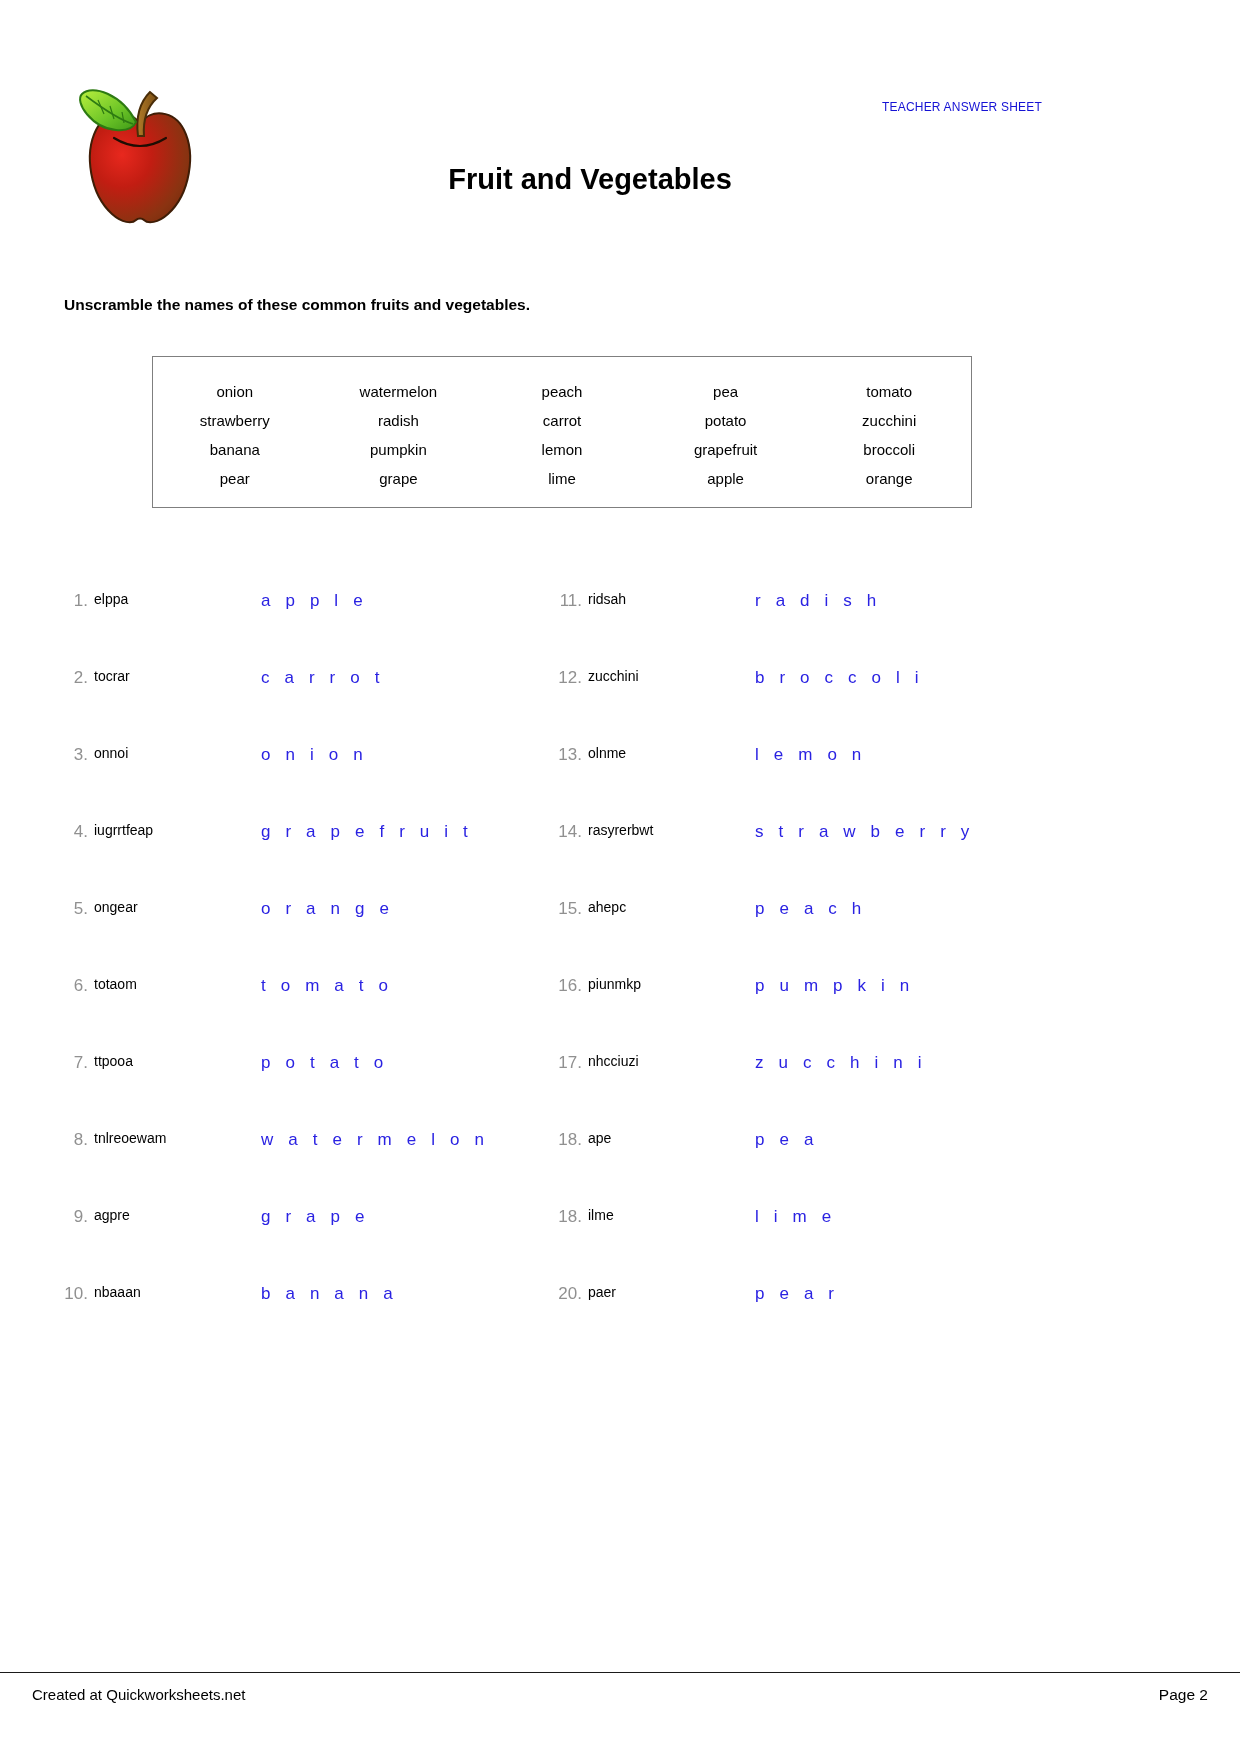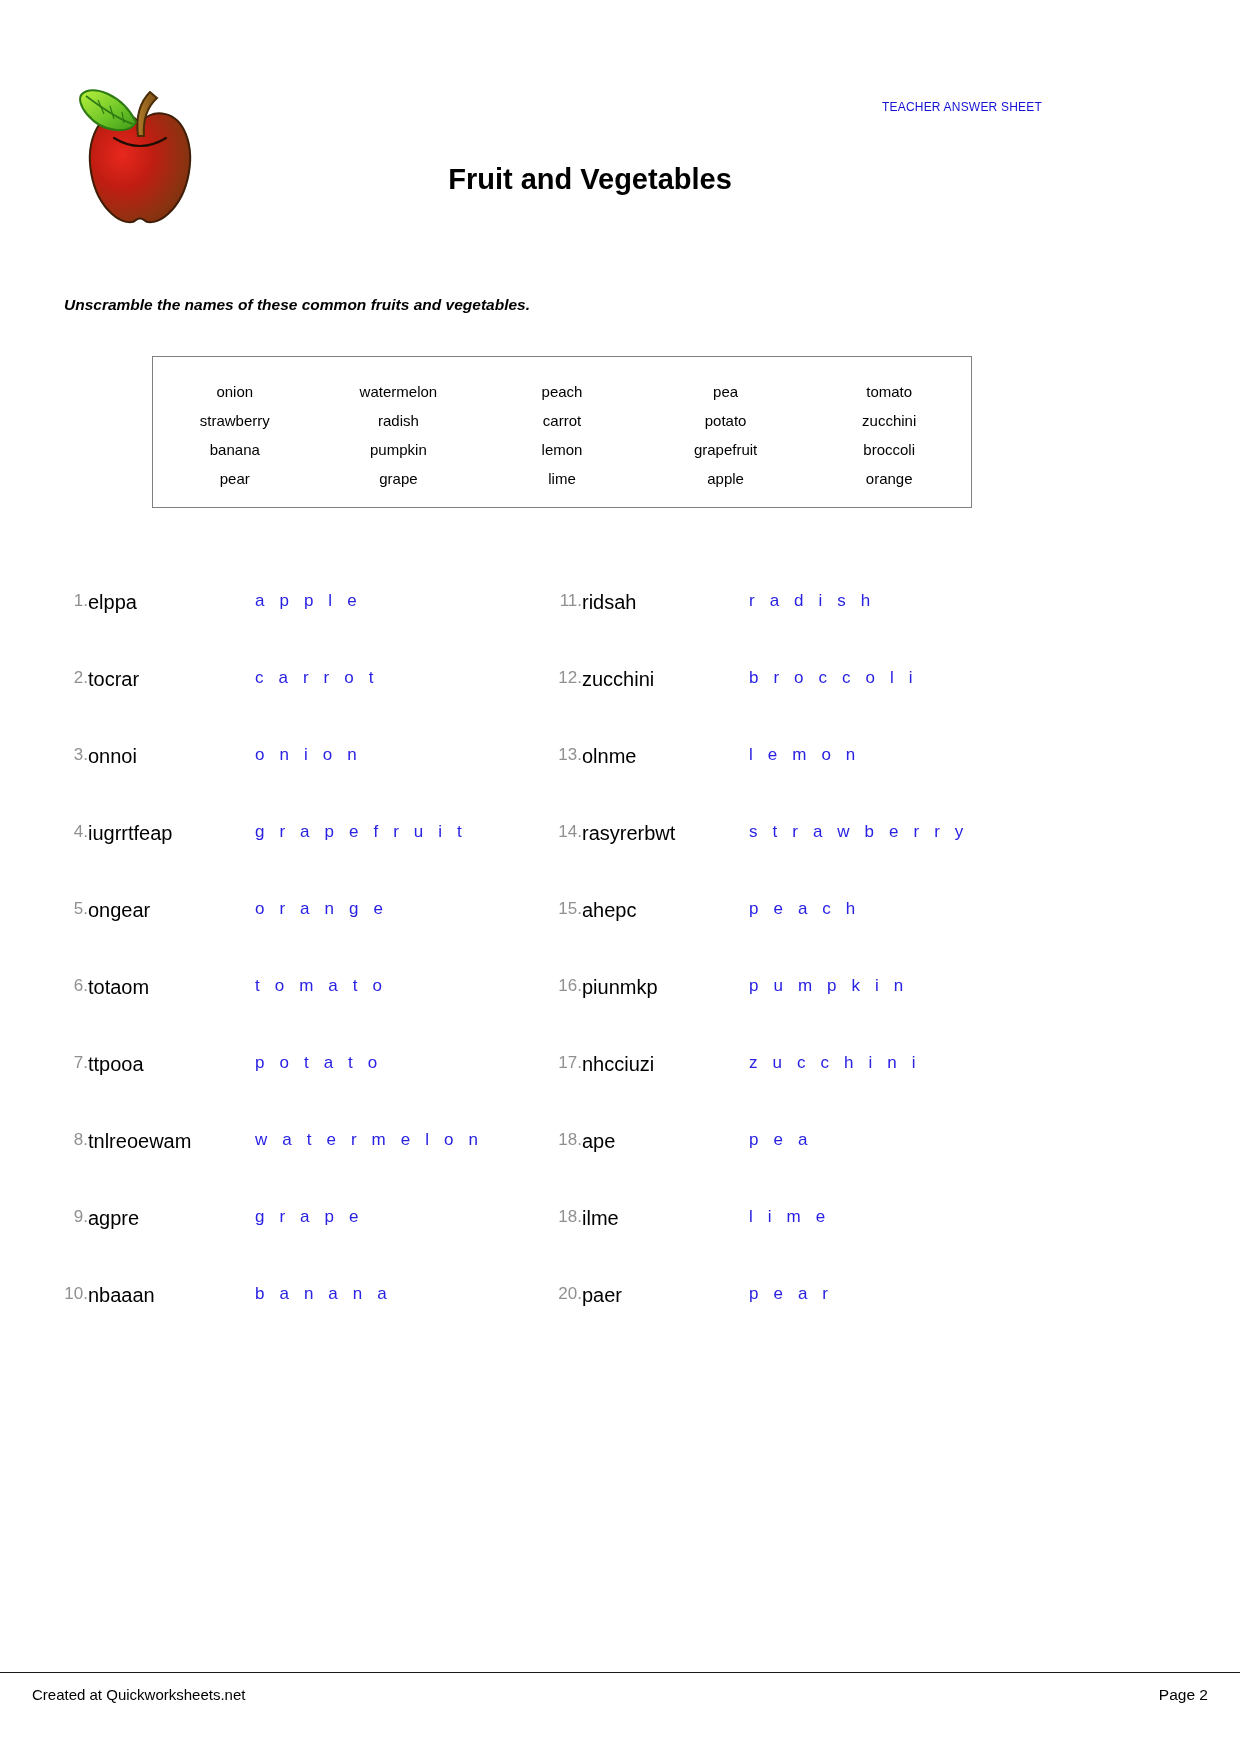--- a/index.html
+++ b/index.html
@@ -18,21 +18,21 @@
     font-size:12px;letter-spacing:.2px;
     color:var(--label-blue,#1512d4);
   }
   .page-title{
     position:absolute;top:144px;left:0;width:1108px;
     text-align:center;font-size:29px;font-weight:bold;margin-left:36px;
   }
   
   .instruction{
     position:absolute;left:64px;top:296px;
-    font-size:15.5px;font-weight:bold;font-style:italic;
+    font-size:15.5px;font-weight:bold;
   }
   
   .word-bank{
     position:absolute;left:152px;top:356px;width:818px;
     border:1px solid #7f7f7f;
     padding:20px 0 14px 0;
     display:grid;
     grid-template-columns:repeat(5,1fr);
     row-gap:0;
   }
@@ -46,22 +46,22 @@
     grid-auto-flow:column;
     grid-template-rows:repeat(10,77px);
     grid-template-columns:494px 494px;
   }
   .q-item{display:flex;align-items:flex-start;padding-top:19px;}
   .q-num{
     width:26px;flex:0 0 26px;text-align:right;
     font-size:17px;color:var(--number-gray,#909090);
   }
   .q-word{
-    width:167px;flex:0 0 167px;
-    font-size:20px;color:#000;
+    margin-left:6px;width:167px;flex:0 0 167px;
+    font-size:14px;color:#000;
   }
   .q-answer{
     font-size:17px;letter-spacing:15px;
     color:var(--answer-blue,#2a22e2);
     white-space:nowrap;
   }
   
   .footer-rule{
     position:absolute;left:0;top:1672px;width:1240px;
     border-top:1.5px solid #1a1a1a;

